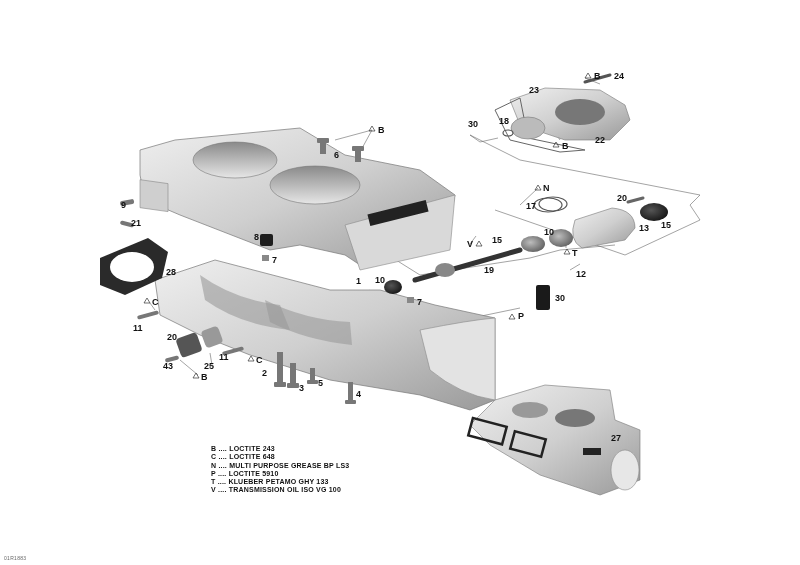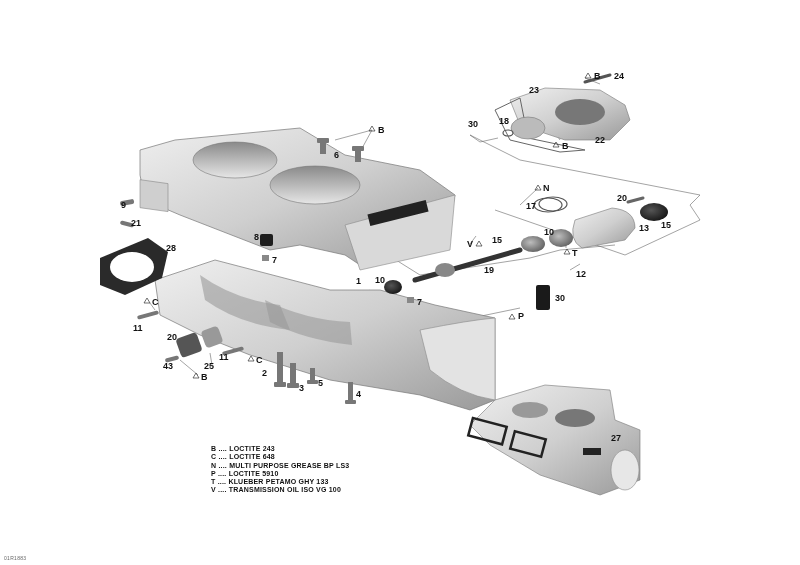--- a/index.html
+++ b/index.html
@@ -200,21 +200,21 @@
 <span class="lbl" style="left:484px;top:266px">19</span>
 <span class="lbl" style="left:617px;top:194px">20</span>
 <span class="lbl" style="left:468px;top:120px">30</span>
 <span class="lbl" style="left:499px;top:117px">18</span>
 <span class="lbl" style="left:595px;top:136px">22</span>
 <span class="lbl" style="left:529px;top:86px">23</span>
 <span class="lbl" style="left:614px;top:72px">24</span>
 <span class="lbl" style="left:204px;top:362px">25</span>
 <span class="lbl" style="left:167px;top:333px">20</span>
 <span class="lbl" style="left:163px;top:362px">43</span>
-<span class="lbl" style="left:166px;top:244px">28</span>
+<span class="lbl" style="left:166px;top:268px">28</span>
 <span class="lbl" style="left:131px;top:219px">21</span>
 <span class="lbl" style="left:555px;top:294px">30</span>
 <span class="lbl" style="left:611px;top:434px">27</span>
 
 <span class="lbl" style="left:378px;top:126px">B</span>
 <span class="lbl" style="left:594px;top:72px">B</span>
 <span class="lbl" style="left:562px;top:142px">B</span>
 <span class="lbl" style="left:543px;top:184px">N</span>
 <span class="lbl" style="left:572px;top:249px">T</span>
 <span class="lbl" style="left:467px;top:240px">V</span>

